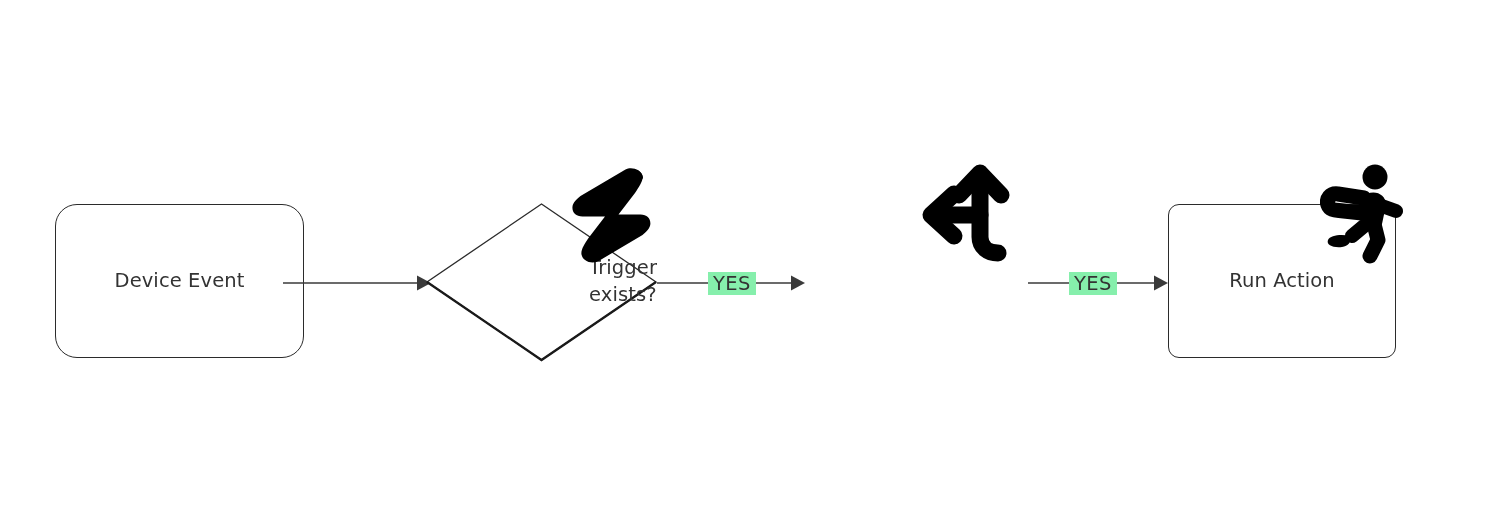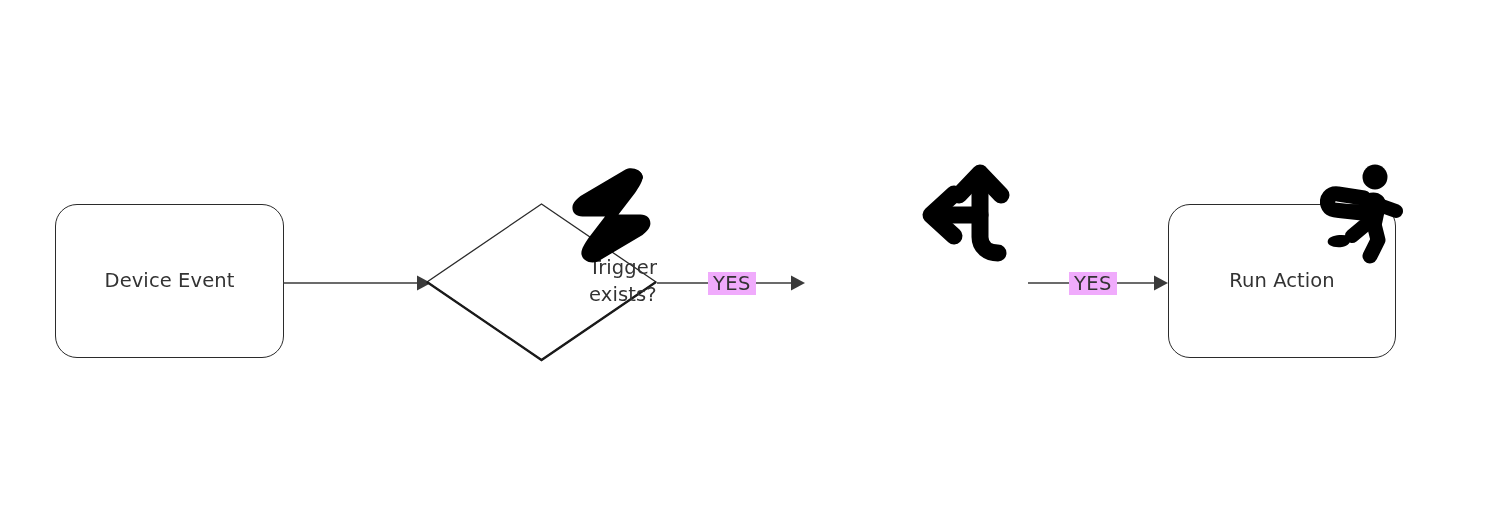--- a/index.html
+++ b/index.html
@@ -74,38 +74,38 @@
   
   .edge {
     position: absolute;
     overflow: visible;
   }
   .edge-label {
     position: absolute;
     color: #333333;
     font-size: 19.5px;
     letter-spacing: 0.4px;
-    background: #f0abfc;
+    background: #86efac;
     padding: 0 5px;
     z-index: 4;
   }
 
   
   .icon {
     position: absolute;
     z-index: 5;
     pointer-events: none;
   }
 </style>
 </head>
 <body>
 
 <div id="canvas">
 
-  <div class="node rounded-rect" style="left:55px; top:204px; width:229px; height:154px;">
+  <div class="node rounded-rect" style="left:55px; top:204px; width:249px; height:154px;">
     <span class="node-label">Device Event</span>
   </div>
 
   <svg class="edge" style="left:283px; top:265px; width:150px; height:36px;" viewBox="0 0 150 36">
     <line x1="0" y1="18" x2="134" y2="18" stroke="#3a3a3a" stroke-width="1.5"></line>
     <polygon points="134,10.5 148,18 134,25.5" fill="#3a3a3a"></polygon>
   </svg>
 
   <div class="diamond-wrap" style="left:426px; top:203px; width:231px; height:158px;">
     <svg class="diamond-svg" width="231" height="158" viewBox="0 0 231 158">
@@ -154,21 +154,21 @@
 
     <path d="M36 31 L13 52 L36 73" fill="none" stroke="#000000" stroke-width="17" stroke-linecap="round" stroke-linejoin="round"></path>
   </svg>
 
   <svg class="edge" style="left:1028px; top:265px; width:150px; height:36px;" viewBox="0 0 150 36">
     <line x1="0" y1="18" x2="126" y2="18" stroke="#3a3a3a" stroke-width="1.5"></line>
     <polygon points="126,10.5 140,18 126,25.5" fill="#3a3a3a"></polygon>
   </svg>
   <span class="edge-label" style="left:1069px; top:272px;">YES</span>
 
-  <div class="node rounded-rect" style="left:1168px; top:204px; width:228px; height:154px;">
+  <div class="node rounded-rect" style="left:1168px; top:204px; width:228px; height:154px;border-radius:11px;">
     <span class="node-label">Run Action</span>
   </div>
 
   <svg class="icon" style="left:1320px; top:164px; width:84px; height:100px;" viewBox="0 0 84 100">
 
     <circle cx="55" cy="13" r="12.5" fill="#000000"></circle>
 
     <path d="M47 30 C56 26 66 31 66 41 L62 60 C60 68 50 70 45 64 L40 48 C37 39 40 33 47 30 Z" fill="#000000"></path>
 
     <path d="M44 34 L18 30 C10 29 6 35 8 41 C9.5 45.5 14 46 19 46.5 L42 49" fill="none" stroke="#000000" stroke-width="15" stroke-linecap="round" stroke-linejoin="round"></path>

